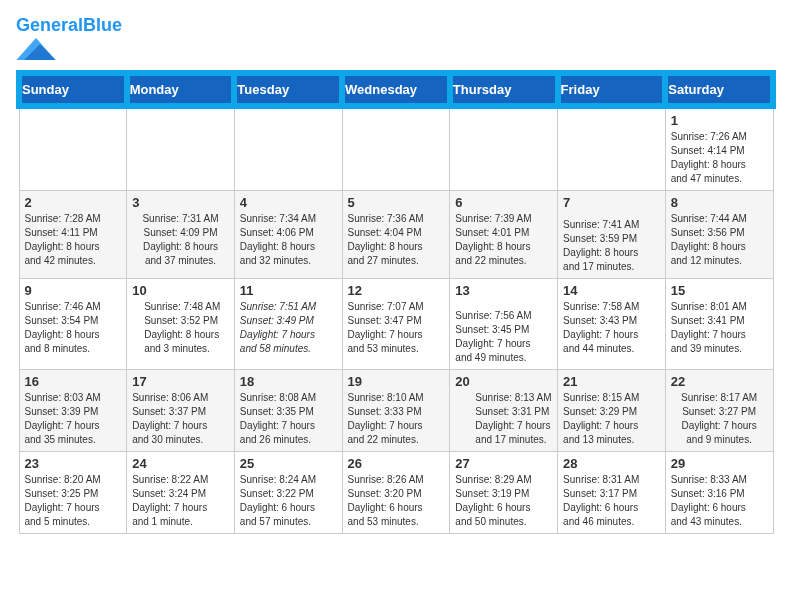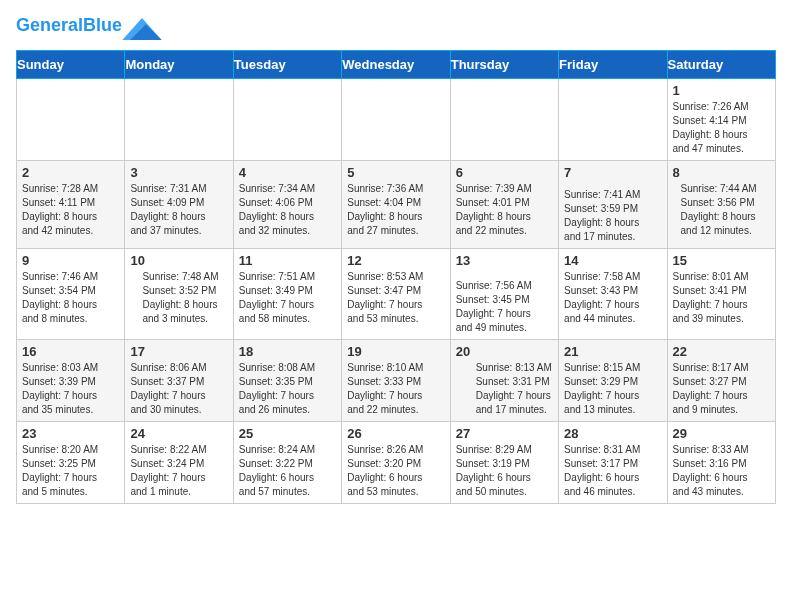--- a/index.html
+++ b/index.html
@@ -11,21 +11,21 @@
       padding: 16px;
     }
     .header {
       display: flex;
       justify-content: space-between;
       align-items: flex-start;
       margin-bottom: 10px;
     }
     .logo {
       display: flex;
-      flex-direction: row;
+      flex-direction: column;
       align-items: flex-start;
       text-align: right;
     }
     .logo-text {
       font-size: 18px;
       font-weight: bold;
       color: #333;
       line-height: 1.1;
     }
     .logo-text span { color: #2196F3; }
@@ -51,21 +51,21 @@
       border-collapse: collapse;
       border: 1px solid #ccc;
     }
     .calendar th {
       background: #1565C0;
       color: #fff;
       font-size: 13px;
       font-weight: bold;
       padding: 6px 0;
       text-align: left;
-      border: 1px solid #0ea5e9;
+      border: 6px solid #0ea5e9;
     }
     .calendar td {
       vertical-align: top;
       border: 1px solid #ccc;
       padding: 4px 5px;
       font-size: 10.5px;
       color: #333;
       width: 108px;
       min-height: 80px;
     }
@@ -137,21 +137,21 @@
       <tr>
         <td>
           <span class="day-number">2</span>
           <div class="day-info" style="white-space: pre-line;">Sunrise: 7:28 AM
 Sunset: 4:11 PM
 Daylight: 8 hours
 and 42 minutes.</div>
         </td>
         <td>
           <span class="day-number">3</span>
-          <div class="day-info" style="white-space: pre-line;">Sunrise: 7:31 AM
+          <div class="day-info" style="white-space: pre-line; text-align: center;">Sunrise: 7:31 AM
 Sunset: 4:09 PM
 Daylight: 8 hours
 and 37 minutes.</div>
         </td>
         <td>
           <span class="day-number">4</span>
           <div class="day-info" style="white-space: pre-line;">Sunrise: 7:34 AM
 Sunset: 4:06 PM
 Daylight: 8 hours
 and 32 minutes.</div>
@@ -172,21 +172,21 @@
         </td>
         <td>
           <span class="day-number">7</span>
           <div class="day-info" style="white-space: pre-line; margin-top: 8px;">Sunrise: 7:41 AM
 Sunset: 3:59 PM
 Daylight: 8 hours
 and 17 minutes.</div>
         </td>
         <td>
           <span class="day-number">8</span>
-          <div class="day-info" style="white-space: pre-line; margin-left: 8px;">Sunrise: 7:44 AM
+          <div class="day-info" style="white-space: pre-line;">Sunrise: 7:44 AM
 Sunset: 3:56 PM
 Daylight: 8 hours
 and 12 minutes.</div>
         </td>
       </tr>
       <tr>
         <td>
           <span class="day-number">9</span>
           <div class="day-info" style="white-space: pre-line;">Sunrise: 7:46 AM
 Sunset: 3:54 PM
@@ -195,28 +195,28 @@
         </td>
         <td>
           <span class="day-number">10</span>
           <div class="day-info" style="white-space: pre-line; margin-left: 12px;">Sunrise: 7:48 AM
 Sunset: 3:52 PM
 Daylight: 8 hours
 and 3 minutes.</div>
         </td>
         <td>
           <span class="day-number">11</span>
-          <div class="day-info" style="white-space: pre-line;">Sunrise: 7:51 AM
+          <div class="day-info" style="white-space: pre-line; font-style: italic;">Sunrise: 7:51 AM
 Sunset: 3:49 PM
 Daylight: 7 hours
 and 58 minutes.</div>
         </td>
         <td>
           <span class="day-number">12</span>
-          <div class="day-info" style="white-space: pre-line;">Sunrise: 8:53 AM
+          <div class="day-info" style="white-space: pre-line;">Sunrise: 7:07 AM
 Sunset: 3:47 PM
 Daylight: 7 hours
 and 53 minutes.</div>
         </td>
         <td>
           <span class="day-number">13</span>
           <div class="day-info" style="white-space: pre-line; margin-top: 11px;">Sunrise: 7:56 AM
 Sunset: 3:45 PM
 Daylight: 7 hours
 and 49 minutes.</div>
@@ -274,21 +274,21 @@
         </td>
         <td>
           <span class="day-number">21</span>
           <div class="day-info" style="white-space: pre-line;">Sunrise: 8:15 AM
 Sunset: 3:29 PM
 Daylight: 7 hours
 and 13 minutes.</div>
         </td>
         <td>
           <span class="day-number">22</span>
-          <div class="day-info" style="white-space: pre-line;">Sunrise: 8:17 AM
+          <div class="day-info" style="white-space: pre-line; text-align: center;">Sunrise: 8:17 AM
 Sunset: 3:27 PM
 Daylight: 7 hours
 and 9 minutes.</div>
         </td>
       </tr>
       <tr>
         <td>
           <span class="day-number">23</span>
           <div class="day-info" style="white-space: pre-line;">Sunrise: 8:20 AM
 Sunset: 3:25 PM

